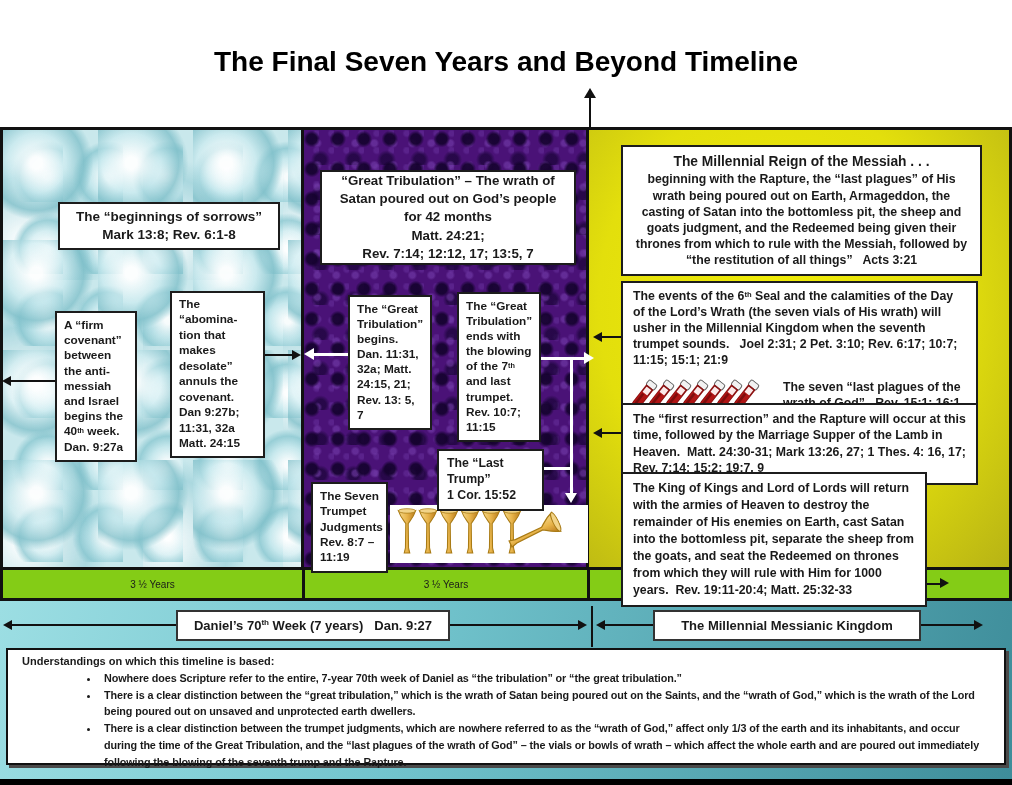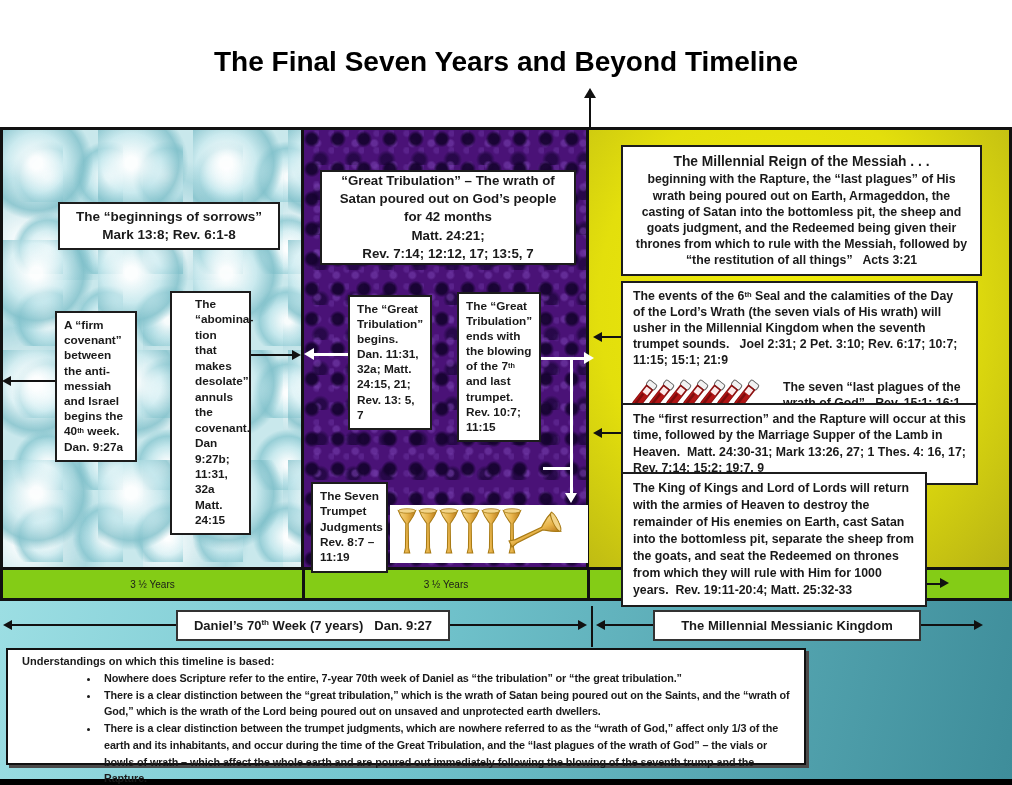--- a/index.html
+++ b/index.html
@@ -34,21 +34,21 @@
 
   
   .wbox{position:absolute;background:#fff;border:2px solid #1c1c1c;font-weight:bold;
         color:#1a1a1a;z-index:4}
   .txt{white-space:pre-wrap}
   .sup{position:relative;top:-0.38em;font-size:0.62em}
 
   .sorrows{left:58px;top:202px;width:222px;height:48px;display:flex;align-items:center;
            justify-content:center;text-align:center;font-size:13.5px;line-height:1.3}
   .covenant{left:55px;top:311px;width:82px;padding:5px 7px;font-size:11.8px;line-height:1.29}
-  .abomination{left:170px;top:291px;width:81px;padding:4px 23px;font-size:11.8px;line-height:1.31}
+  .abomination{left:170px;top:291px;width:95px;padding:4px 7px;font-size:11.8px;line-height:1.31}
   .gt-header{left:320px;top:170px;width:256px;height:95px;display:flex;align-items:center;
              justify-content:center;text-align:center;font-size:13.3px;line-height:1.38}
   .gt-begins{left:348px;top:295px;width:84px;padding:5px 7px;font-size:11.8px;line-height:1.28}
   .gt-ends{left:457px;top:292px;width:84px;padding:5px 7px;font-size:11.8px;line-height:1.28}
   .last-trump{left:437px;top:449px;width:107px;padding:5px 8px;font-size:12.3px;line-height:1.3}
   .trumpet-judg{left:311px;top:482px;width:77px;padding:5px 7px;font-size:11.8px;line-height:1.3}
 
   .millennial{left:621px;top:145px;width:361px;padding:5px 10px;text-align:center}
   .millennial .m-title{font-size:13.8px;line-height:1.4}
   .millennial .m-body{font-size:12.3px;line-height:1.32}
@@ -93,21 +93,21 @@
   
   .era-band{position:absolute;left:0;top:601px;width:1012px;height:178px;
             background:linear-gradient(102deg,#9cdee3 0%,#72c4cd 40%,#3e8d9a 100%);z-index:1}
   .bottom-bar{position:absolute;left:0;top:779px;width:1012px;height:6px;background:#000;z-index:1}
   .era-label{position:absolute;height:31px;background:#fff;border:2px solid #333;display:flex;
              align-items:center;justify-content:center;font-weight:bold;font-size:13px;z-index:4}
   .daniels{left:176px;top:610px;width:274px}
   .kingdom{left:653px;top:610px;width:268px}
 
   
-  .notes{position:absolute;left:6px;top:648px;width:800px;height:117px;background:#fff;
+  .notes{position:absolute;left:6px;top:648px;width:1000px;height:117px;background:#fff;
          border:2px solid #111;box-shadow:3px 3px 0 #4a4a4a;padding:5px 14px 0 14px;z-index:4}
   .notes h4{font-size:11px;font-weight:bold}
   .notes ul{margin:3px 0 0 0;padding-left:78px}
   .notes li{font-size:10.8px;font-weight:bold;line-height:1.55;letter-spacing:-0.1px;padding-left:4px}
 
   .hidden-defs{position:absolute;width:0;height:0;overflow:hidden}
 </style>
 </head>
 <body>
 
@@ -198,20 +198,22 @@
 Rev. 13: 5, 7</div>
   <div class="wbox gt-ends txt"><span>The “Great
 Tribulation”
 ends with
 the blowing
 of the 7</span><span class="sup">th</span><span>
 and last
 trumpet.
 Rev. 10:7;
 11:15</span></div>
+  <div class="wbox last-trump txt">The “Last Trump”
+1 Cor. 15:52</div>
   <div class="wbox trumpet-judg txt">The Seven
 Trumpet
 Judgments
 Rev. 8:7 –
 11:19</div>
 
   <div class="trumpet-strip">
     <svg class="trump-w" style="left:6px">
         <use href="#trumpet"></use>
       </svg>

